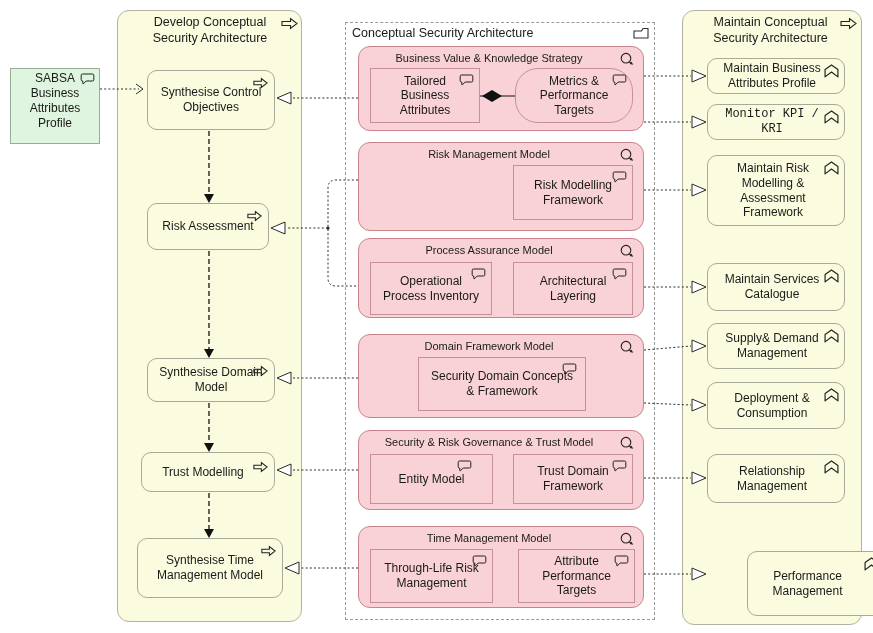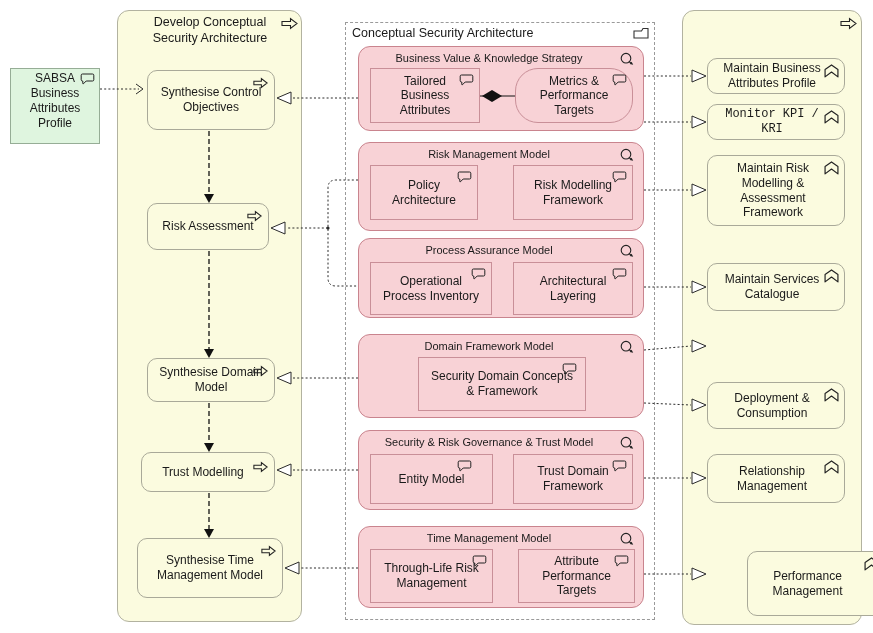--- a/index.html
+++ b/index.html
@@ -128,28 +128,20 @@
   <div class="abs model-group" style="left:358px;top:142px;width:286px;height:89px;">
     <div class="model-title">Risk Management Model</div>
     <span class="icon" style="top:5px;right:8px;">
       <svg width="16" height="15" viewBox="0 0 16 15">
           <circle cx="7" cy="6.2" r="4.8" fill="none" stroke="#222" stroke-width="1.1"></circle>
           <path d="M10 9.5 L12.6 11.6" stroke="#222" stroke-width="1.2"></path>
           <path d="M14.2 12.8 L10.6 12 L12.6 9.8 Z" fill="#222"></path>
         </svg>
     </span>
   </div>
-  <div class="abs model-box" style="left:370px;top:165px;width:108px;height:55px;">
-    <span>Policy Architecture</span>
-    <span class="icon" style="top:5px;right:5px;">
-      <svg width="15" height="12" viewBox="0 0 15 12">
-          <path d="M2.5 1 H12.5 Q13.8 1 13.8 2.2 V6.8 Q13.8 8 12.5 8 H6.2 L3.4 10.8 Q2.8 11.3 2.8 10.2 V8 H2.5 Q1.2 8 1.2 6.8 V2.2 Q1.2 1 2.5 1 Z" fill="none" stroke="#222" stroke-width="1"></path>
-        </svg>
-    </span>
-  </div>
   <div class="abs model-box" style="left:513px;top:165px;width:120px;height:55px;">
     <span>Risk Modelling Framework</span>
     <span class="icon" style="top:5px;right:5px;">
       <svg width="15" height="12" viewBox="0 0 15 12">
           <path d="M2.5 1 H12.5 Q13.8 1 13.8 2.2 V6.8 Q13.8 8 12.5 8 H6.2 L3.4 10.8 Q2.8 11.3 2.8 10.2 V8 H2.5 Q1.2 8 1.2 6.8 V2.2 Q1.2 1 2.5 1 Z" fill="none" stroke="#222" stroke-width="1"></path>
         </svg>
     </span>
   </div>
 
   <div class="abs model-group" style="left:358px;top:238px;width:286px;height:80px;">
@@ -246,20 +238,21 @@
   <div class="abs model-box" style="left:518px;top:549px;width:117px;height:54px;">
     <span>Attribute Performance Targets</span>
     <span class="icon" style="top:5px;right:5px;">
       <svg width="15" height="12" viewBox="0 0 15 12">
           <path d="M2.5 1 H12.5 Q13.8 1 13.8 2.2 V6.8 Q13.8 8 12.5 8 H6.2 L3.4 10.8 Q2.8 11.3 2.8 10.2 V8 H2.5 Q1.2 8 1.2 6.8 V2.2 Q1.2 1 2.5 1 Z" fill="none" stroke="#222" stroke-width="1"></path>
         </svg>
     </span>
   </div>
 
   <div class="abs proc-col" style="left:682px;top:10px;width:180px;height:615px;"></div>
+  <div class="abs col-title" style="left:698px;top:15px;width:145px;">Maintain Conceptual Security Architecture</div>
   <span class="icon" style="left:840px;top:17px;">
     <svg width="17" height="13" viewBox="0 0 17 13">
         <path d="M1 4.5 H9.5 V1.5 L16 6.5 L9.5 11.5 V8.5 H1 Z" fill="none" stroke="#222" stroke-width="1.1"></path>
       </svg>
   </span>
 
   <div class="abs node proc-item" style="left:707px;top:58px;width:138px;height:36px;padding:2px 16px 2px 8px;">
     <span>Maintain Business Attributes Profile</span>
     <span class="icon" style="top:5px;right:5px;">
       <svg width="15" height="14" viewBox="0 0 14 13">
@@ -278,20 +271,28 @@
   <div class="abs node proc-item" style="left:707px;top:155px;width:138px;height:71px;padding:2px 14px 2px 8px;">
     <span>Maintain Risk Modelling &amp; Assessment Framework</span>
     <span class="icon" style="top:5px;right:5px;">
       <svg width="15" height="14" viewBox="0 0 14 13">
           <path d="M1 12 V5 L7 0.8 L13 5 V12 L7 7.5 Z" fill="none" stroke="#222" stroke-width="1.1" stroke-linejoin="round"></path>
         </svg>
     </span>
   </div>
   <div class="abs node proc-item" style="left:707px;top:263px;width:138px;height:48px;padding:2px 16px 2px 8px;">
     <span>Maintain Services Catalogue</span>
+    <span class="icon" style="top:5px;right:5px;">
+      <svg width="15" height="14" viewBox="0 0 14 13">
+          <path d="M1 12 V5 L7 0.8 L13 5 V12 L7 7.5 Z" fill="none" stroke="#222" stroke-width="1.1" stroke-linejoin="round"></path>
+        </svg>
+    </span>
+  </div>
+  <div class="abs node proc-item" style="left:707px;top:323px;width:138px;height:46px;padding:2px 16px 2px 8px;">
+    <span>Supply&amp; Demand Management</span>
     <span class="icon" style="top:5px;right:5px;">
       <svg width="15" height="14" viewBox="0 0 14 13">
           <path d="M1 12 V5 L7 0.8 L13 5 V12 L7 7.5 Z" fill="none" stroke="#222" stroke-width="1.1" stroke-linejoin="round"></path>
         </svg>
     </span>
   </div>
   <div class="abs node proc-item" style="left:707px;top:382px;width:138px;height:47px;padding:2px 16px 2px 8px;">
     <span>Deployment &amp; Consumption</span>
     <span class="icon" style="top:5px;right:5px;">
       <svg width="15" height="14" viewBox="0 0 14 13">

